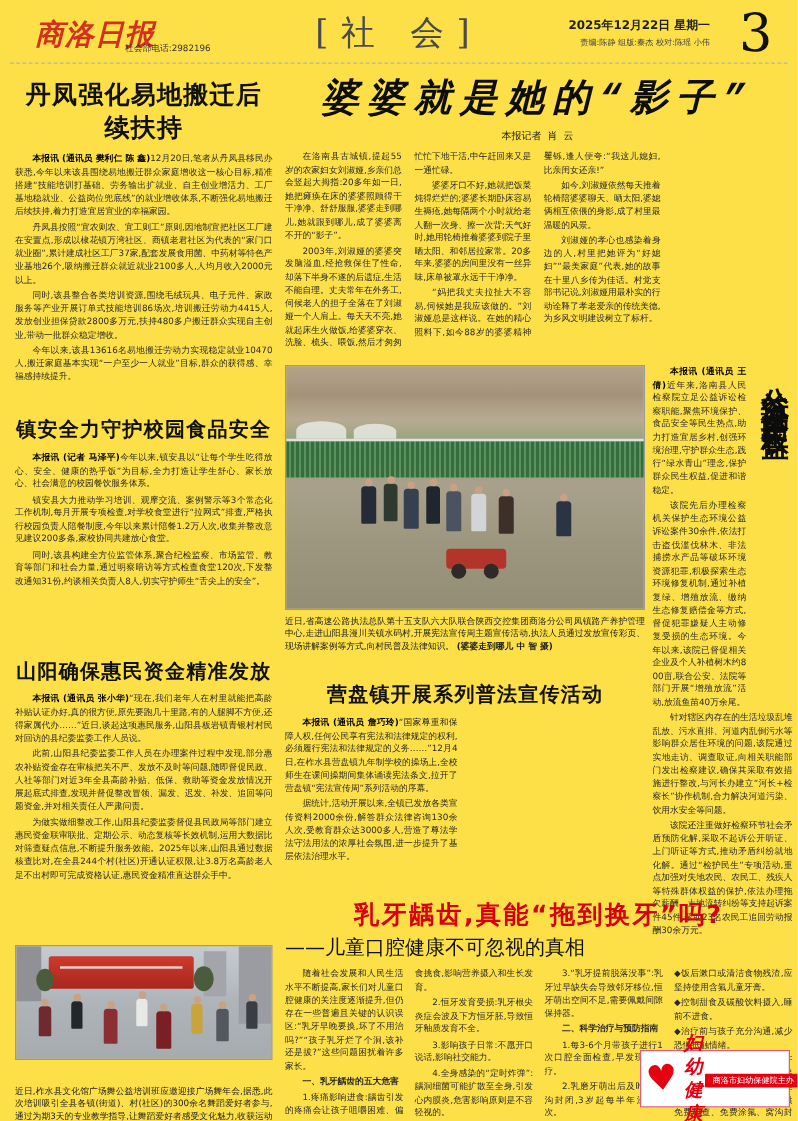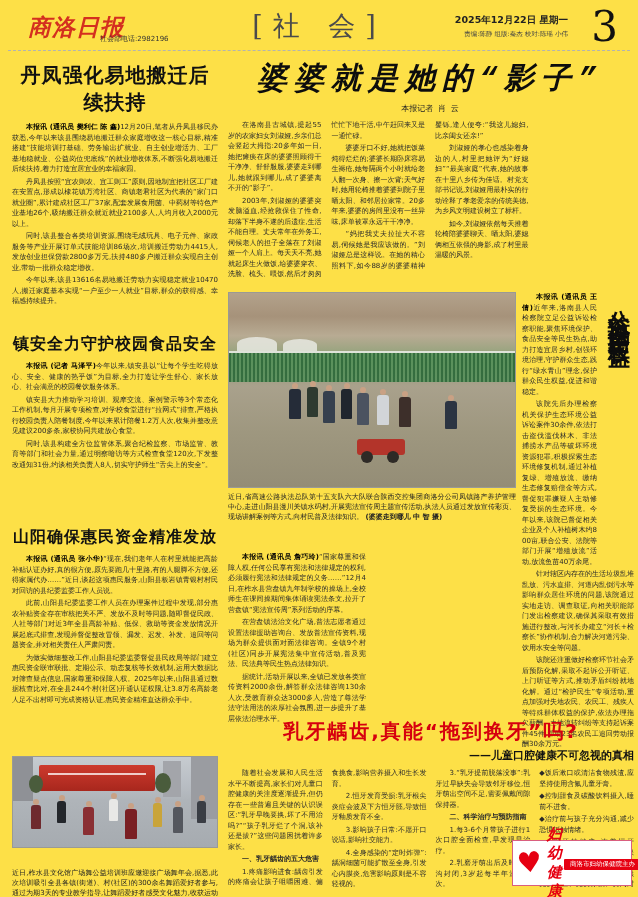--- a/index.html
+++ b/index.html
@@ -37,21 +37,21 @@
   .cols-4b { column-count:4; column-gap:9px; column-fill:auto; height:124px; font-size:7px; }
 
   .feature-title { font-family:Liberation Mono, monospace; font-size:30px; font-weight:bold;
     font-style:italic; letter-spacing:7px; text-align:center; color:#0d0d0d; }
 
   .vtitle { float:right; writing-mode:vertical-rl; text-orientation:upright;
     font-size:22px; font-weight:bold; letter-spacing:4px; height:252px;
     margin:0 0 4px 7px; color:#0d0d0d; }
 
   .red-title { color:#d6000f; font-size:20px; font-weight:bold; letter-spacing:2px; text-align:center; }
-  .red-subtitle { color:#111; font-size:11px; font-weight:bold; text-align:right; margin-top:3px; }
+  .red-subtitle { color:#111; font-size:16px; font-weight:normal; text-align:left; margin-top:3px; }
   .subhead { font-weight:bold; }
   .bullet { text-indent:0 !important; }
 
   
   .caption { position:absolute; font-size:7px; line-height:1.45; text-align:justify;
     word-break:break-all; color:#222; }
   .caption b { font-weight:bold; }
 
   
   .photo { position:absolute; overflow:hidden; border:1px solid #9a9a94; box-sizing:border-box; }
@@ -120,21 +120,21 @@
       <p>镇安县大力推动学习培训、观摩交流、案例警示等3个常态化工作机制,每月开展专项检查,对学校食堂进行“拉网式”排查,严格执行校园负责人陪餐制度,今年以来累计陪餐1.2万人次,收集并整改意见建议200多条,家校协同共建放心食堂。</p>
       <p>同时,该县构建全方位监管体系,聚合纪检监察、市场监管、教育等部门和社会力量,通过明察暗访等方式检查食堂120次,下发整改通知31份,约谈相关负责人8人,切实守护师生“舌尖上的安全”。</p>
     </div>
   </section>
 
   <section class="article" style="left:12px; top:527px; width:206px;">
     <div class="a-title" style="font-size:16px;">山阳确保惠民资金精准发放</div>
     <div class="body-text" style="margin-top:6px;">
       <p><b class="byline-inline">本报讯 (通讯员 张小华)</b><span>“现在,我们老年人在村里就能把高龄补贴认证办好,真的很方便,原先要跑几十里路,有的人腿脚不方便,还得家属代办……”近日,谈起这项惠民服务,山阳县板岩镇青银村村民对回访的县纪委监委工作人员说。</span></p>
       <p>此前,山阳县纪委监委工作人员在办理案件过程中发现,部分惠农补贴资金存在审核把关不严、发放不及时等问题,随即督促民政、人社等部门对近3年全县高龄补贴、低保、救助等资金发放情况开展起底式排查,发现并督促整改冒领、漏发、迟发、补发、追回等问题资金,并对相关责任人严肃问责。</p>
-      <p>为做实做细整改工作,山阳县纪委监委督促县民政局等部门建立惠民资金联审联批、定期公示、动态复核等长效机制,运用大数据比对筛查疑点信息,国家尊重和保障人权。2025年以来,山阳县通过数据核查比对,在全县244个村(社区)开通认证权限,让3.8万名高龄老人足不出村即可完成资格认证,惠民资金精准直达群众手中。</p>
+      <p>为做实做细整改工作,山阳县纪委监委督促县民政局等部门建立惠民资金联审联批、定期公示、动态复核等长效机制,运用大数据比对筛查疑点信息,不断提升服务效能。2025年以来,山阳县通过数据核查比对,在全县244个村(社区)开通认证权限,让3.8万名高龄老人足不出村即可完成资格认证,惠民资金精准直达群众手中。</p>
     </div>
   </section>
 
   <div class="photo photo-dance" style="left:12px; top:756px; width:206px; height:92px;">
     <div class="building" style="left:0; top:0; width:20px; height:44px;"></div>
     <div class="building" style="right:0; top:0; width:26px; height:62px; background:#9a9ca1;"></div>
     <div class="building" style="left:150px; top:4px; width:18px; height:36px; background:#a3a5aa;"></div>
     <div class="stage" style="left:26px; top:8px; width:116px; height:26px;"></div>
     <div class="treeblob" style="left:16px; top:18px; width:14px; height:18px;"></div>
     <div class="treeblob" style="left:142px; top:16px; width:16px; height:20px;"></div>
@@ -153,22 +153,22 @@
   </div>
 
   <section class="article" style="left:228px; top:58px; width:404px;">
     <div class="feature-title">婆婆就是她的“影子”</div>
     <div class="center-byline">本报记者 肖 云</div>
     <div class="body-text cols-4">
       <p>在洛南县古城镇,提起55岁的农家妇女刘淑娅,乡亲们总会竖起大拇指:20多年如一日,她把瘫痪在床的婆婆照顾得干干净净、舒舒服服,婆婆走到哪儿,她就跟到哪儿,成了婆婆离不开的“影子”。</p>
       <p>2003年,刘淑娅的婆婆突发脑溢血,经抢救保住了性命,却落下半身不遂的后遗症,生活不能自理。丈夫常年在外务工,伺候老人的担子全落在了刘淑娅一个人肩上。每天天不亮,她就起床生火做饭,给婆婆穿衣、洗脸、梳头、喂饭,然后才匆匆忙忙下地干活,中午赶回来又是一通忙碌。</p>
       <p>婆婆牙口不好,她就把饭菜炖得烂烂的;婆婆长期卧床容易生褥疮,她每隔两个小时就给老人翻一次身、擦一次背;天气好时,她用轮椅推着婆婆到院子里晒太阳、和邻居拉家常。20多年来,婆婆的房间里没有一丝异味,床单被罩永远干干净净。</p>
       <p>“妈把我丈夫拉扯大不容易,伺候她是我应该做的。”刘淑娅总是这样说。在她的精心照料下,如今88岁的婆婆精神矍铄,逢人便夸:“我这儿媳妇,比亲闺女还亲!”</p>
+      <p>如今,刘淑娅依然每天推着轮椅陪婆婆聊天、晒太阳,婆媳俩相互依偎的身影,成了村里最温暖的风景。</p>
       <p>刘淑娅的孝心也感染着身边的人,村里把她评为“好媳妇”“最美家庭”代表,她的故事在十里八乡传为佳话。村党支部书记说,刘淑娅用最朴实的行动诠释了孝老爱亲的传统美德,为乡风文明建设树立了标杆。</p>
-      <p>如今,刘淑娅依然每天推着轮椅陪婆婆聊天、晒太阳,婆媳俩相互依偎的身影,成了村里最温暖的风景。</p>
     </div>
   </section>
 
   <div class="photo photo-field" style="left:228px; top:292px; width:288px; height:196px;">
     <div class="greenhouse" style="left:8px; top:44px; width:40px; height:14px;"></div>
     <div class="greenhouse" style="left:54px; top:46px; width:34px; height:12px;"></div>
     <div class="fence"></div>
     <div class="person" style="left:60px; top:96px; width:12px; height:30px; background:#252c38;"></div>
     <div class="person" style="left:78px; top:94px; width:11px; height:30px; background:#2e3a30;"></div>
     <div class="person" style="left:94px; top:98px; width:12px; height:32px; background:#36404e;"></div>
@@ -188,23 +188,23 @@
     <div class="vtitle">公益诉讼保护民生权益</div>
     <div class="body-text">
       <p><b class="byline-inline">本报讯 (通讯员 王 倩)</b><span>近年来,洛南县人民检察院立足公益诉讼检察职能,聚焦环境保护、食品安全等民生热点,助力打造宜居乡村,创强环境治理,守护群众生态,践行“绿水青山”理念,保护群众民生权益,促进和谐稳定。</span></p>
       <p>该院先后办理检察机关保护生态环境公益诉讼案件30余件,依法打击盗伐滥伐林木、非法捕捞水产品等破坏环境资源犯罪,积极探索生态环境修复机制,通过补植复绿、增殖放流、缴纳生态修复赔偿金等方式,督促犯罪嫌疑人主动修复受损的生态环境。今年以来,该院已督促相关企业及个人补植树木约800亩,联合公安、法院等部门开展“增殖放流”活动,放流鱼苗40万余尾。</p>
       <p>针对辖区内存在的生活垃圾乱堆乱放、污水直排、河道内乱倒污水等影响群众居住环境的问题,该院通过实地走访、调查取证,向相关职能部门发出检察建议,确保其采取有效措施进行整改,与河长办建立“河长+检察长”协作机制,合力解决河道污染、饮用水安全等问题。</p>
       <p>该院还注重做好检察环节社会矛盾预防化解,采取不起诉公开听证、上门听证等方式,推动矛盾纠纷就地化解。通过“检护民生”专项活动,重点加强对失地农民、农民工、残疾人等特殊群体权益的保护,依法办理拖欠薪酬、土地流转纠纷等支持起诉案件45件,帮助23名农民工追回劳动报酬30余万元。</p>
     </div>
   </section>
 
   <section class="article" style="left:228px; top:546px; width:288px;">
+    <div class="a-title" style="font-size:16px;">营盘镇开展系列普法宣传活动</div>
     <div class="body-text cols-2" style="margin-top:6px;">
       <p><b class="byline-inline">本报讯 (通讯员 詹巧玲)</b><span>“国家尊重和保障人权,任何公民享有宪法和法律规定的权利,必须履行宪法和法律规定的义务……”12月4日,在柞水县营盘镇九年制学校的操场上,全校师生在课间操期间集体诵读宪法条文,拉开了营盘镇“宪法宣传周”系列活动的序幕。</span></p>
-      <p>在营盘镇法治文化广场,普法志愿者通过设置法律援助咨询台、发放普法宣传资料,现场为群众提供面对面法律咨询。全镇9个村(社区)同步开展宪法集中宣传活动,普及宪法、民法典等民生热点法律知识。</p>
       <p>据统计,活动开展以来,全镇已发放各类宣传资料2000余份,解答群众法律咨询130余人次,受教育群众达3000多人,营造了尊法学法守法用法的浓厚社会氛围,进一步提升了基层依法治理水平。</p>
     </div>
   </section>
 
   <section class="article" style="left:228px; top:718px; width:406px;">
     <div class="red-title">乳牙龋齿,真能“拖到换牙”吗?</div>
     <div class="red-subtitle">——儿童口腔健康不可忽视的真相</div>
     <div class="body-text cols-4b" style="margin-top:5px;">
       <p>随着社会发展和人民生活水平不断提高,家长们对儿童口腔健康的关注度逐渐提升,但仍存在一些普遍且关键的认识误区:“乳牙早晚要换,坏了不用治吗?”“孩子乳牙烂了个洞,该补还是拔?”这些问题困扰着许多家长。</p>
       <p class="subhead">一、乳牙龋齿的五大危害</p>

